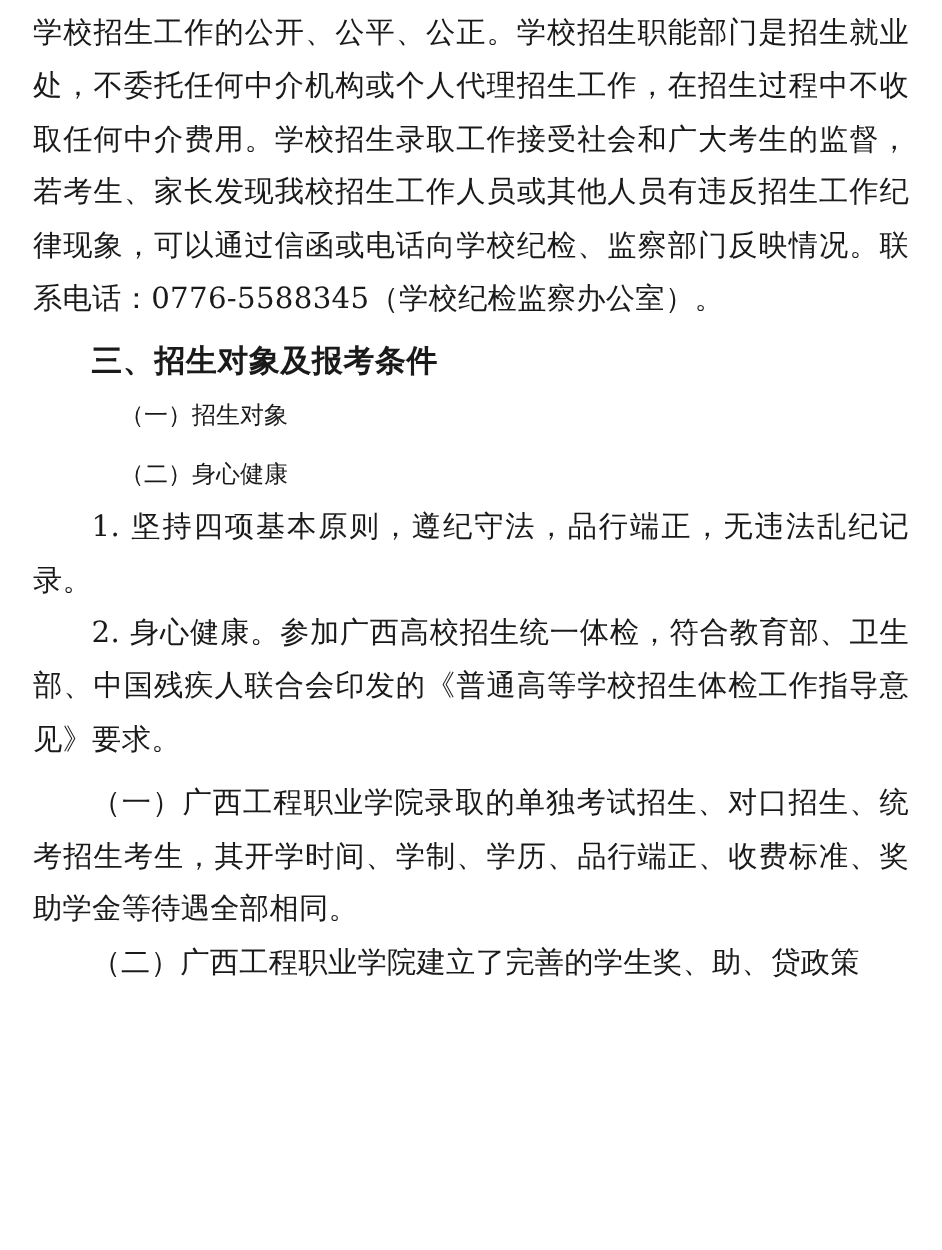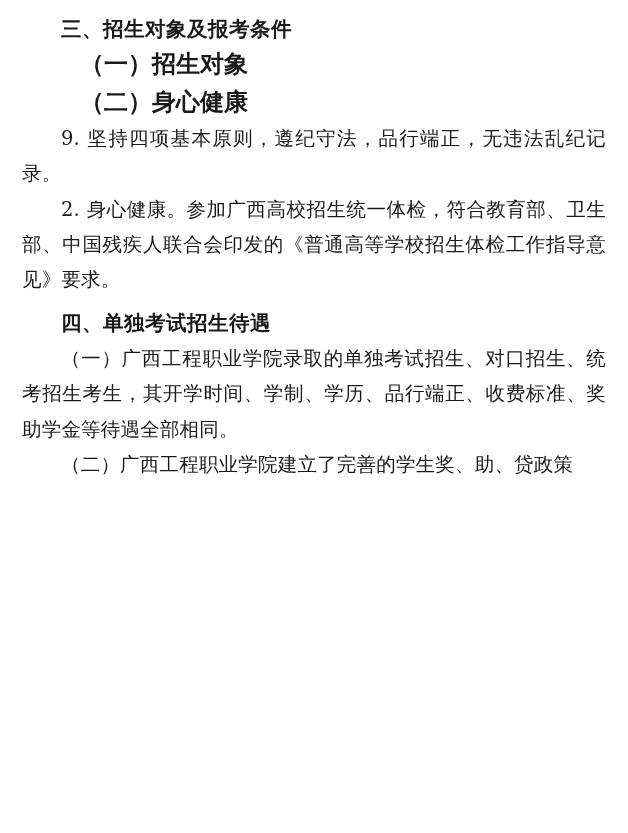--- a/index.html
+++ b/index.html
@@ -35,55 +35,55 @@
   .heading {
     font-size: 20.5px;
     line-height: 36px;
     font-weight: bold;
     margin: 0;
     text-indent: 39px;
     letter-spacing: 0.5px;
     font-family: Liberation Sans, sans-serif;
   }
   .subheading {
-    font-size: 24px;
+    font-size: 16px;
     line-height: 35.4px;
-    font-weight: bold;
+    font-weight: normal;
     margin: 0;
     text-indent: 58px;
     font-family: "DejaVu Sans", "Liberation Sans", sans-serif;
   }
   .spaced {
     line-height: 40px;
   }
   .gap-sm { height: 3px; }
   .gap-md { height: 7px; }
 </style>
 </head>
 <body>
 
 <div class="page">
 
+  <p class="para">学校招生工作的公开、公平、公正。学校招生职能部门是招生就业处，不委托任何中介机构或个人代理招生工作，在招生过程中不收取任何中介费用。学校招生录取工作接受社会和广大考生的监督，若考生、家长发现我校招生工作人员或其他人员有违反招生工作纪律现象，可以通过信函或电话向学校纪检、监察部门反映情况。联系电话：0776-5588345（学校纪检监察办公室）。</p>
 
   <div class="gap-md"></div>
 
   <p class="heading">三、招生对象及报考条件</p>
 
   <p class="subheading">（一）招生对象</p>
 
 
   <div class="gap-sm"></div>
 
   <p class="subheading">（二）身心健康</p>
 
-  <p class="para indent2">9. 坚持四项基本原则，遵纪守法，品行端正，无违法乱纪记录。</p>
+  <p class="para indent2">1. 坚持四项基本原则，遵纪守法，品行端正，无违法乱纪记录。</p>
 
   <p class="para indent2">2. 身心健康。参加广西高校招生统一体检，符合教育部、卫生部、中国残疾人联合会印发的《普通高等学校招生体检工作指导意见》要求。</p>
 
   <div class="gap-md"></div>
 
-  <p class="heading">四、单独考试招生待遇</p>
 
   <p class="para indent2">（一）广西工程职业学院录取的单独考试招生、对口招生、统考招生考生，其开学时间、学制、学历、品行端正、收费标准、奖助学金等待遇全部相同。</p>
 
   <p class="para indent2">（二）广西工程职业学院建立了完善的学生奖、助、贷政策</p>
 
 </div>
 
 </body></html>

